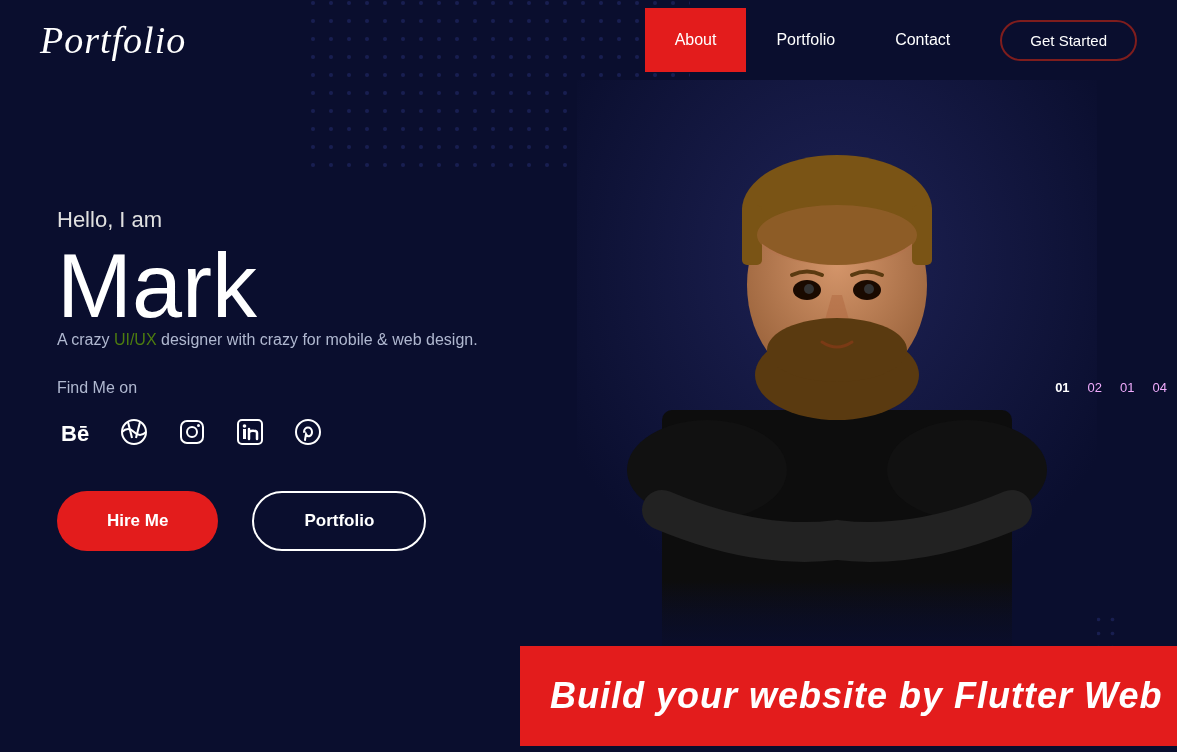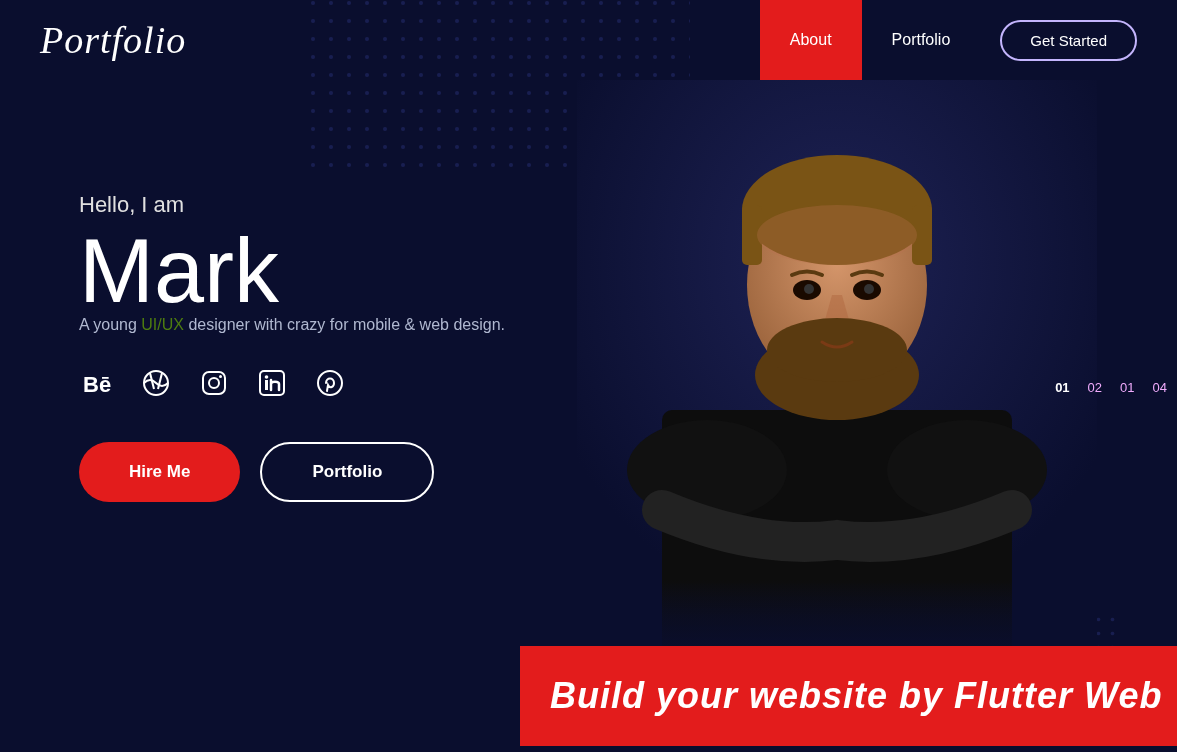--- a/index.html
+++ b/index.html
@@ -41,50 +41,49 @@
       display: flex;
       align-items: center;
       gap: 0;
     }
 
     .nav-link {
       color: white;
       text-decoration: none;
       font-size: 16px;
       padding: 0 30px;
-      height: 80px;
+      height: 64px;
       display: flex;
       align-items: center;
       font-weight: 500;
       cursor: pointer;
     }
 
     .nav-link.active {
       background-color: #e31c1c;
     }
 
     .get-started-btn {
-      border: 2px solid #c4b5fd;
+      border: 2px solid #7f1d1d;
       border-radius: 30px;
       padding: 10px 28px;
       color: white;
       font-size: 15px;
       background: transparent;
       cursor: pointer;
       font-weight: 500;
       margin-left: 20px;
     }
 
     
     .hero-content {
       position: absolute;
       left: 57px;
-      top: 192px;
+      top: 207px;
       z-index: 5;
-      margin-left: 22px;
     }
 
     .hello-text {
       font-size: 22px;
       font-weight: 400;
       color: #e0e0e0;
       margin-bottom: 8px;
     }
 
     .name-line1 {
@@ -133,21 +132,21 @@
       justify-content: center;
       cursor: pointer;
       color: white;
       font-size: 20px;
       border-radius: 50%;
     }
 
     
     .action-buttons {
       display: flex;
-      gap: 20px;
+      gap: 34px;
     }
 
     .hire-btn {
       background-color: #e31c1c;
       color: white;
       border: none;
       border-radius: 40px;
       padding: 18px 50px;
       font-size: 17px;
       font-weight: 600;
@@ -228,20 +227,21 @@
     }
   </style>
 </head>
 <body>
 
 <nav>
   <div class="logo">Portfolio</div>
   <div class="nav-links">
     <a class="nav-link active">About</a>
     <a class="nav-link">Portfolio</a>
+    <a class="nav-link">Contact</a>
     <button class="get-started-btn">Get Started</button>
   </div>
 </nav>
 
 <svg class="dots-svg" style="left:310px;top:0;width:380px;height:175px;z-index:1;pointer-events:none;">
   <defs>
     <pattern id="dots" x="0" y="0" width="18" height="18" patternUnits="userSpaceOnUse">
       <circle cx="3" cy="3" r="2" fill="#1e2560" opacity="0.7"></circle>
     </pattern>
   </defs>
@@ -254,22 +254,23 @@
       <circle cx="2.5" cy="2.5" r="1.8" fill="#1e2560" opacity="0.7"></circle>
     </pattern>
   </defs>
   <rect width="110" height="110" fill="url(#dots2)"></rect>
 </svg>
 
 <div class="hero-content">
   <p class="hello-text">Hello, I am</p>
   <div class="name-line1">Mark</div>
   <p class="description">
-    <span>A young </span><span class="highlight">UI/UX</span><span> designer with crazy for mobile &amp; web design.</span>
+    <span>A crazy </span><span class="highlight">UI/UX</span><span> designer with crazy for mobile &amp; web design.</span>
   </p>
+  <p class="find-me">Find Me on</p>
   <div class="social-icons">
 
     <div class="social-icon" title="Behance">
       <svg width="34" height="34" viewBox="0 0 34 34" fill="none">
         <text x="2" y="26" font-size="22" font-weight="900" fill="white" font-family="Arial">Bē</text>
       </svg>
     </div>
 
     <div class="social-icon" title="Dribbble">
       <svg width="28" height="28" viewBox="0 0 28 28">

